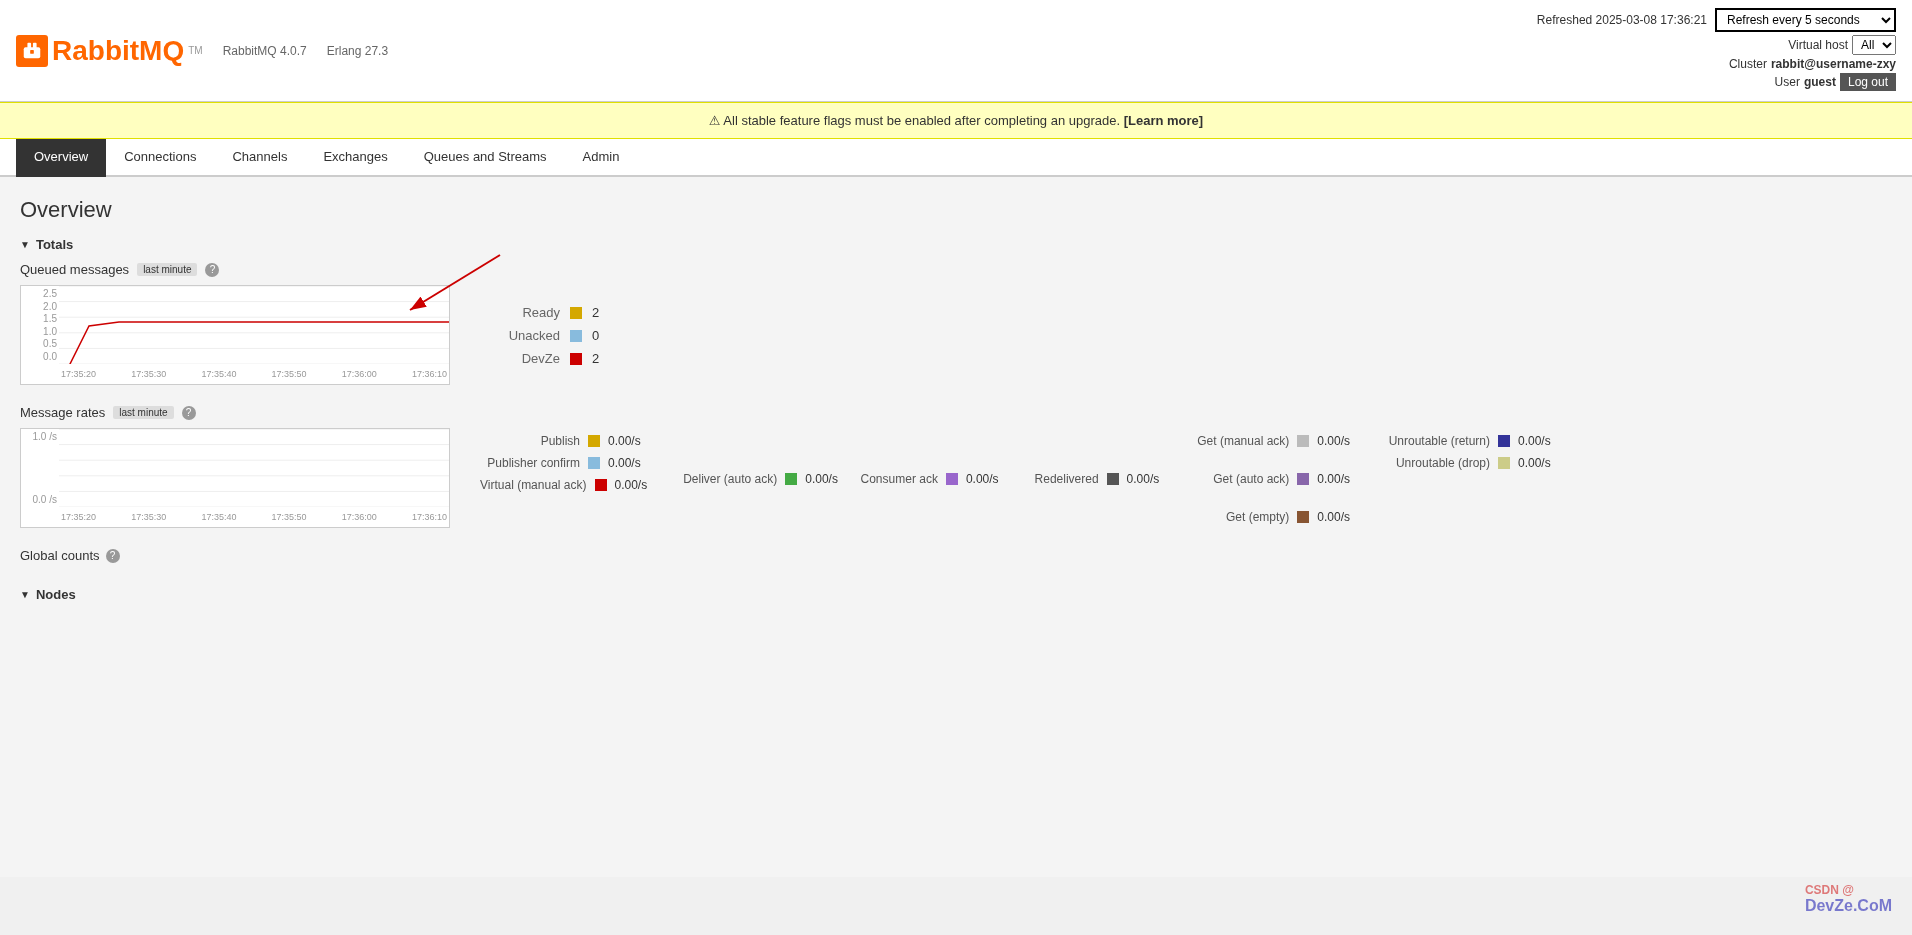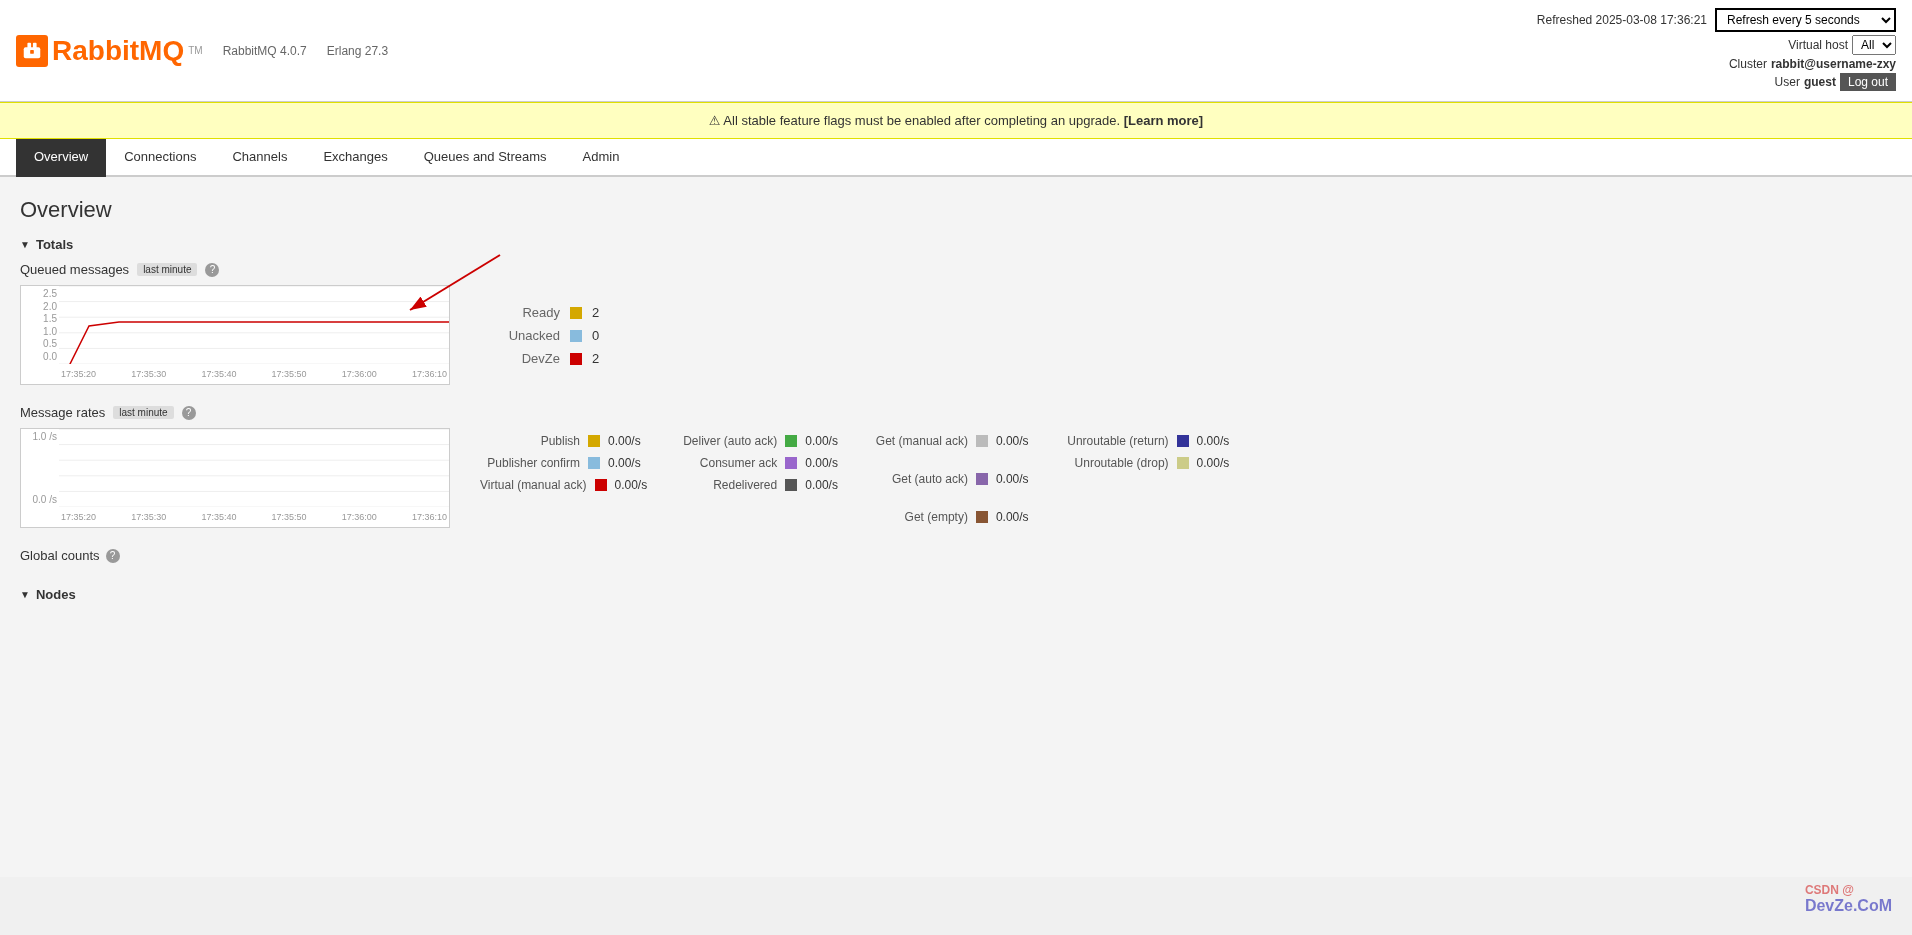--- a/index.html
+++ b/index.html
@@ -398,21 +398,21 @@
             <span class="color-box" style="background:#88bbdd;"></span>
             <span>0.00/s</span>
           </div>
           <div class="rate-item">
             <span style="text-align:right;min-width:100px;color:#555;">Virtual (manual ack)</span>
             <span class="color-box" style="background:#cc0000;"></span>
             <span>0.00/s</span>
           </div>
         </div>
 
-        <div style="display:flex;flex-direction:column;gap:8px;">
+        <div style="display:flex;flex-direction:row;">
           <div class="rate-item">
             <span style="text-align:right;min-width:100px;color:#555;">Deliver (auto ack)</span>
             <span class="color-box" style="background:#44aa44;"></span>
             <span>0.00/s</span>
           </div>
           <div class="rate-item">
             <span style="text-align:right;min-width:100px;color:#555;">Consumer ack</span>
             <span class="color-box" style="background:#9966cc;"></span>
             <span>0.00/s</span>
           </div>

